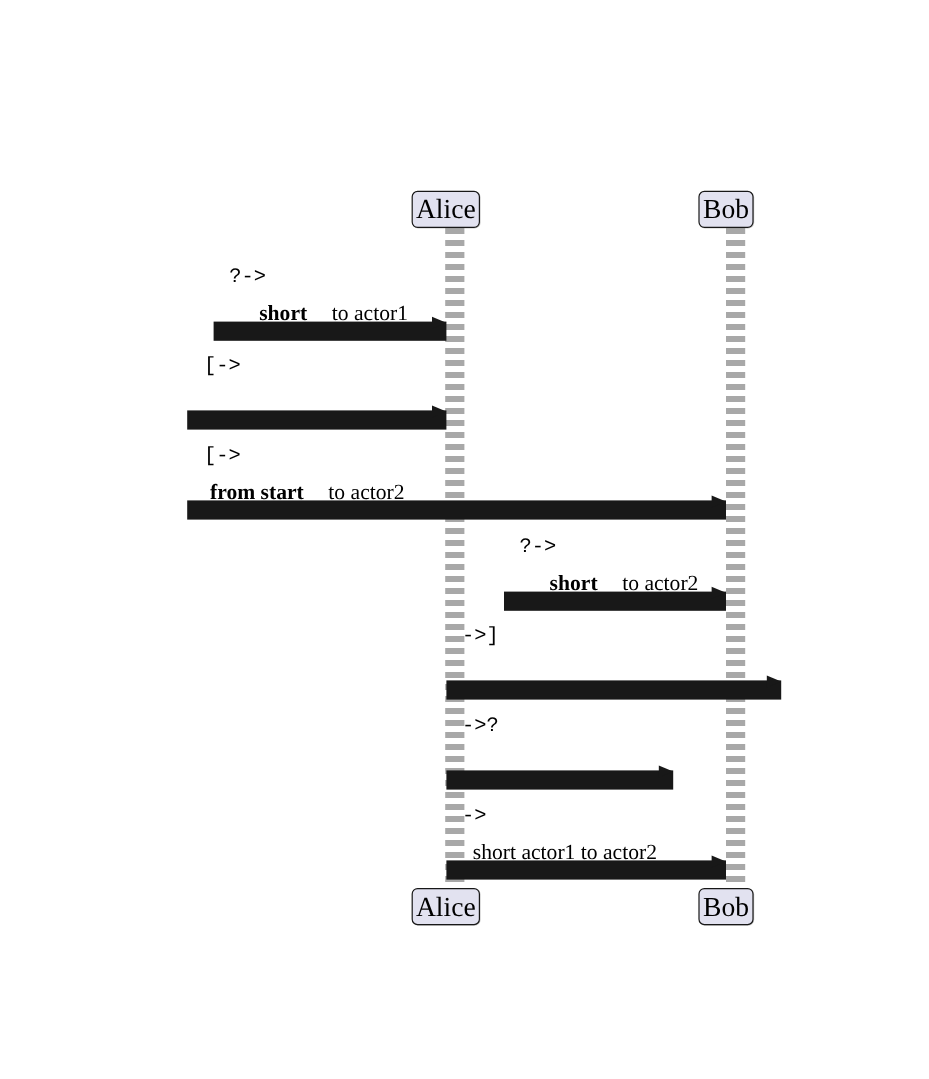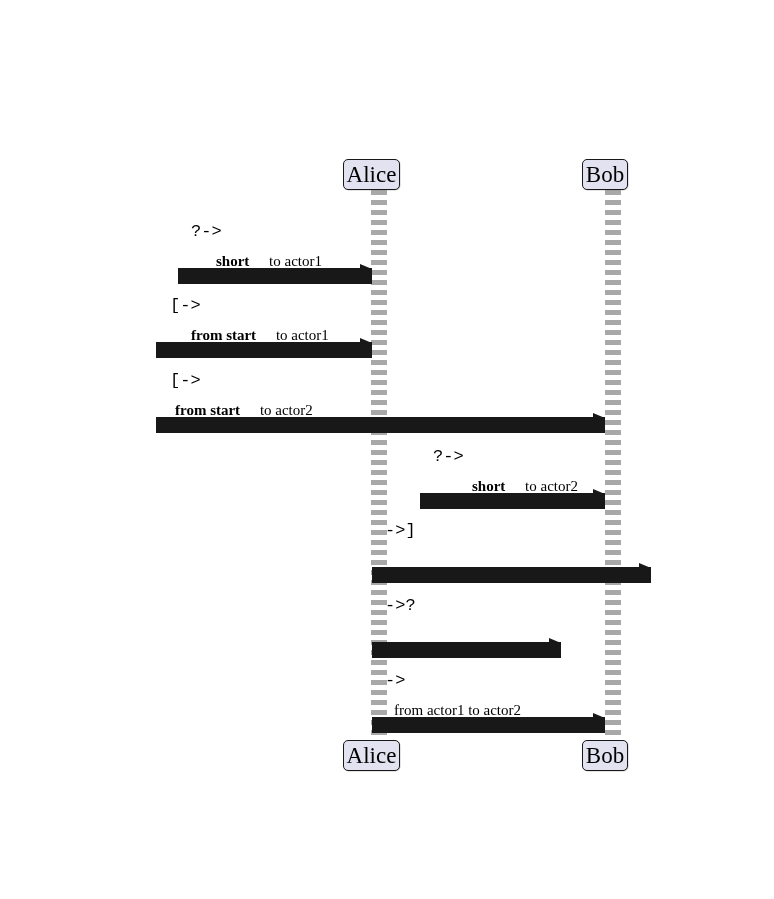--- a/index.html
+++ b/index.html
@@ -47,21 +47,21 @@
   .msg-syntax {
     position: absolute;
     font-family: "Liberation Mono", "DejaVu Sans Mono", monospace;
     font-size: 17px;
     line-height: 17px;
     white-space: pre;
     color: var(--text);
   }
   .msg-label {
     position: absolute;
-    font-size: 15px;
+    font-size: 18px;
     line-height: 23px;
     white-space: pre;
     color: var(--text);
   }
   .msg-label b { font-weight: bold; }
   .arrow {
     position: absolute;
     height: 1px;
     background: var(--arrow);
   }
@@ -86,37 +86,36 @@
   <div class="lifeline" style="left:589px; top:174px; height:550px"></div>
 
   <div class="actor" style="left:327px; top:143px; width:57px">Alice</div>
   <div class="actor" style="left:566px; top:143px; width:46px">Bob</div>
 
   <div class="msg-syntax" style="left:167px; top:199px">?-&gt;</div>
   <div class="msg-label" style="left:168px; top:226px"><span></span><b>short</b><span> to actor1</span></div>
   <div class="arrow" style="left:162px; top:252px; width:194px"></div>
 
   <div class="msg-syntax" style="left:146px; top:273px">[-&gt;</div>
-  <div class="msg-label" style="left:143px; top:300px"><span></span><b>from start</b><span> to actor1</span></div>
   <div class="arrow" style="left:140px; top:326px; width:216px"></div>
 
   <div class="msg-syntax" style="left:146px; top:348px">[-&gt;</div>
   <div class="msg-label" style="left:127px; top:375px"><span></span><b>from start</b><span> to actor2</span></div>
   <div class="arrow" style="left:140px; top:401px; width:449px"></div>
 
   <div class="msg-syntax" style="left:409px; top:424px">?-&gt;</div>
-  <div class="msg-label" style="left:424px; top:451px"><span></span><b>short</b><span> to actor2</span></div>
+  <div class="msg-label" style="left:410px; top:451px"><span></span><b>short</b><span> to actor2</span></div>
   <div class="arrow" style="left:404px; top:477px; width:185px"></div>
 
   <div class="msg-syntax" style="left:361px; top:498px">-&gt;]</div>
   <div class="arrow" style="left:356px; top:551px; width:279px"></div>
 
   <div class="msg-syntax" style="left:361px; top:573px">-&gt;?</div>
   <div class="arrow" style="left:356px; top:626px; width:189px"></div>
 
   <div class="msg-syntax" style="left:361px; top:648px">-&gt;</div>
-  <div class="msg-label" style="left:362px; top:675px"><span>from actor1 to actor2</span><b></b><span></span></div>
+  <div class="msg-label" style="left:362px; top:675px"><span>short actor1 to actor2</span><b></b><span></span></div>
   <div class="arrow" style="left:356px; top:701px; width:233px"></div>
 
   <div class="actor" style="left:327px; top:724px; width:57px">Alice</div>
   <div class="actor" style="left:566px; top:724px; width:46px">Bob</div>
 
 </div>
 
 </body></html>

